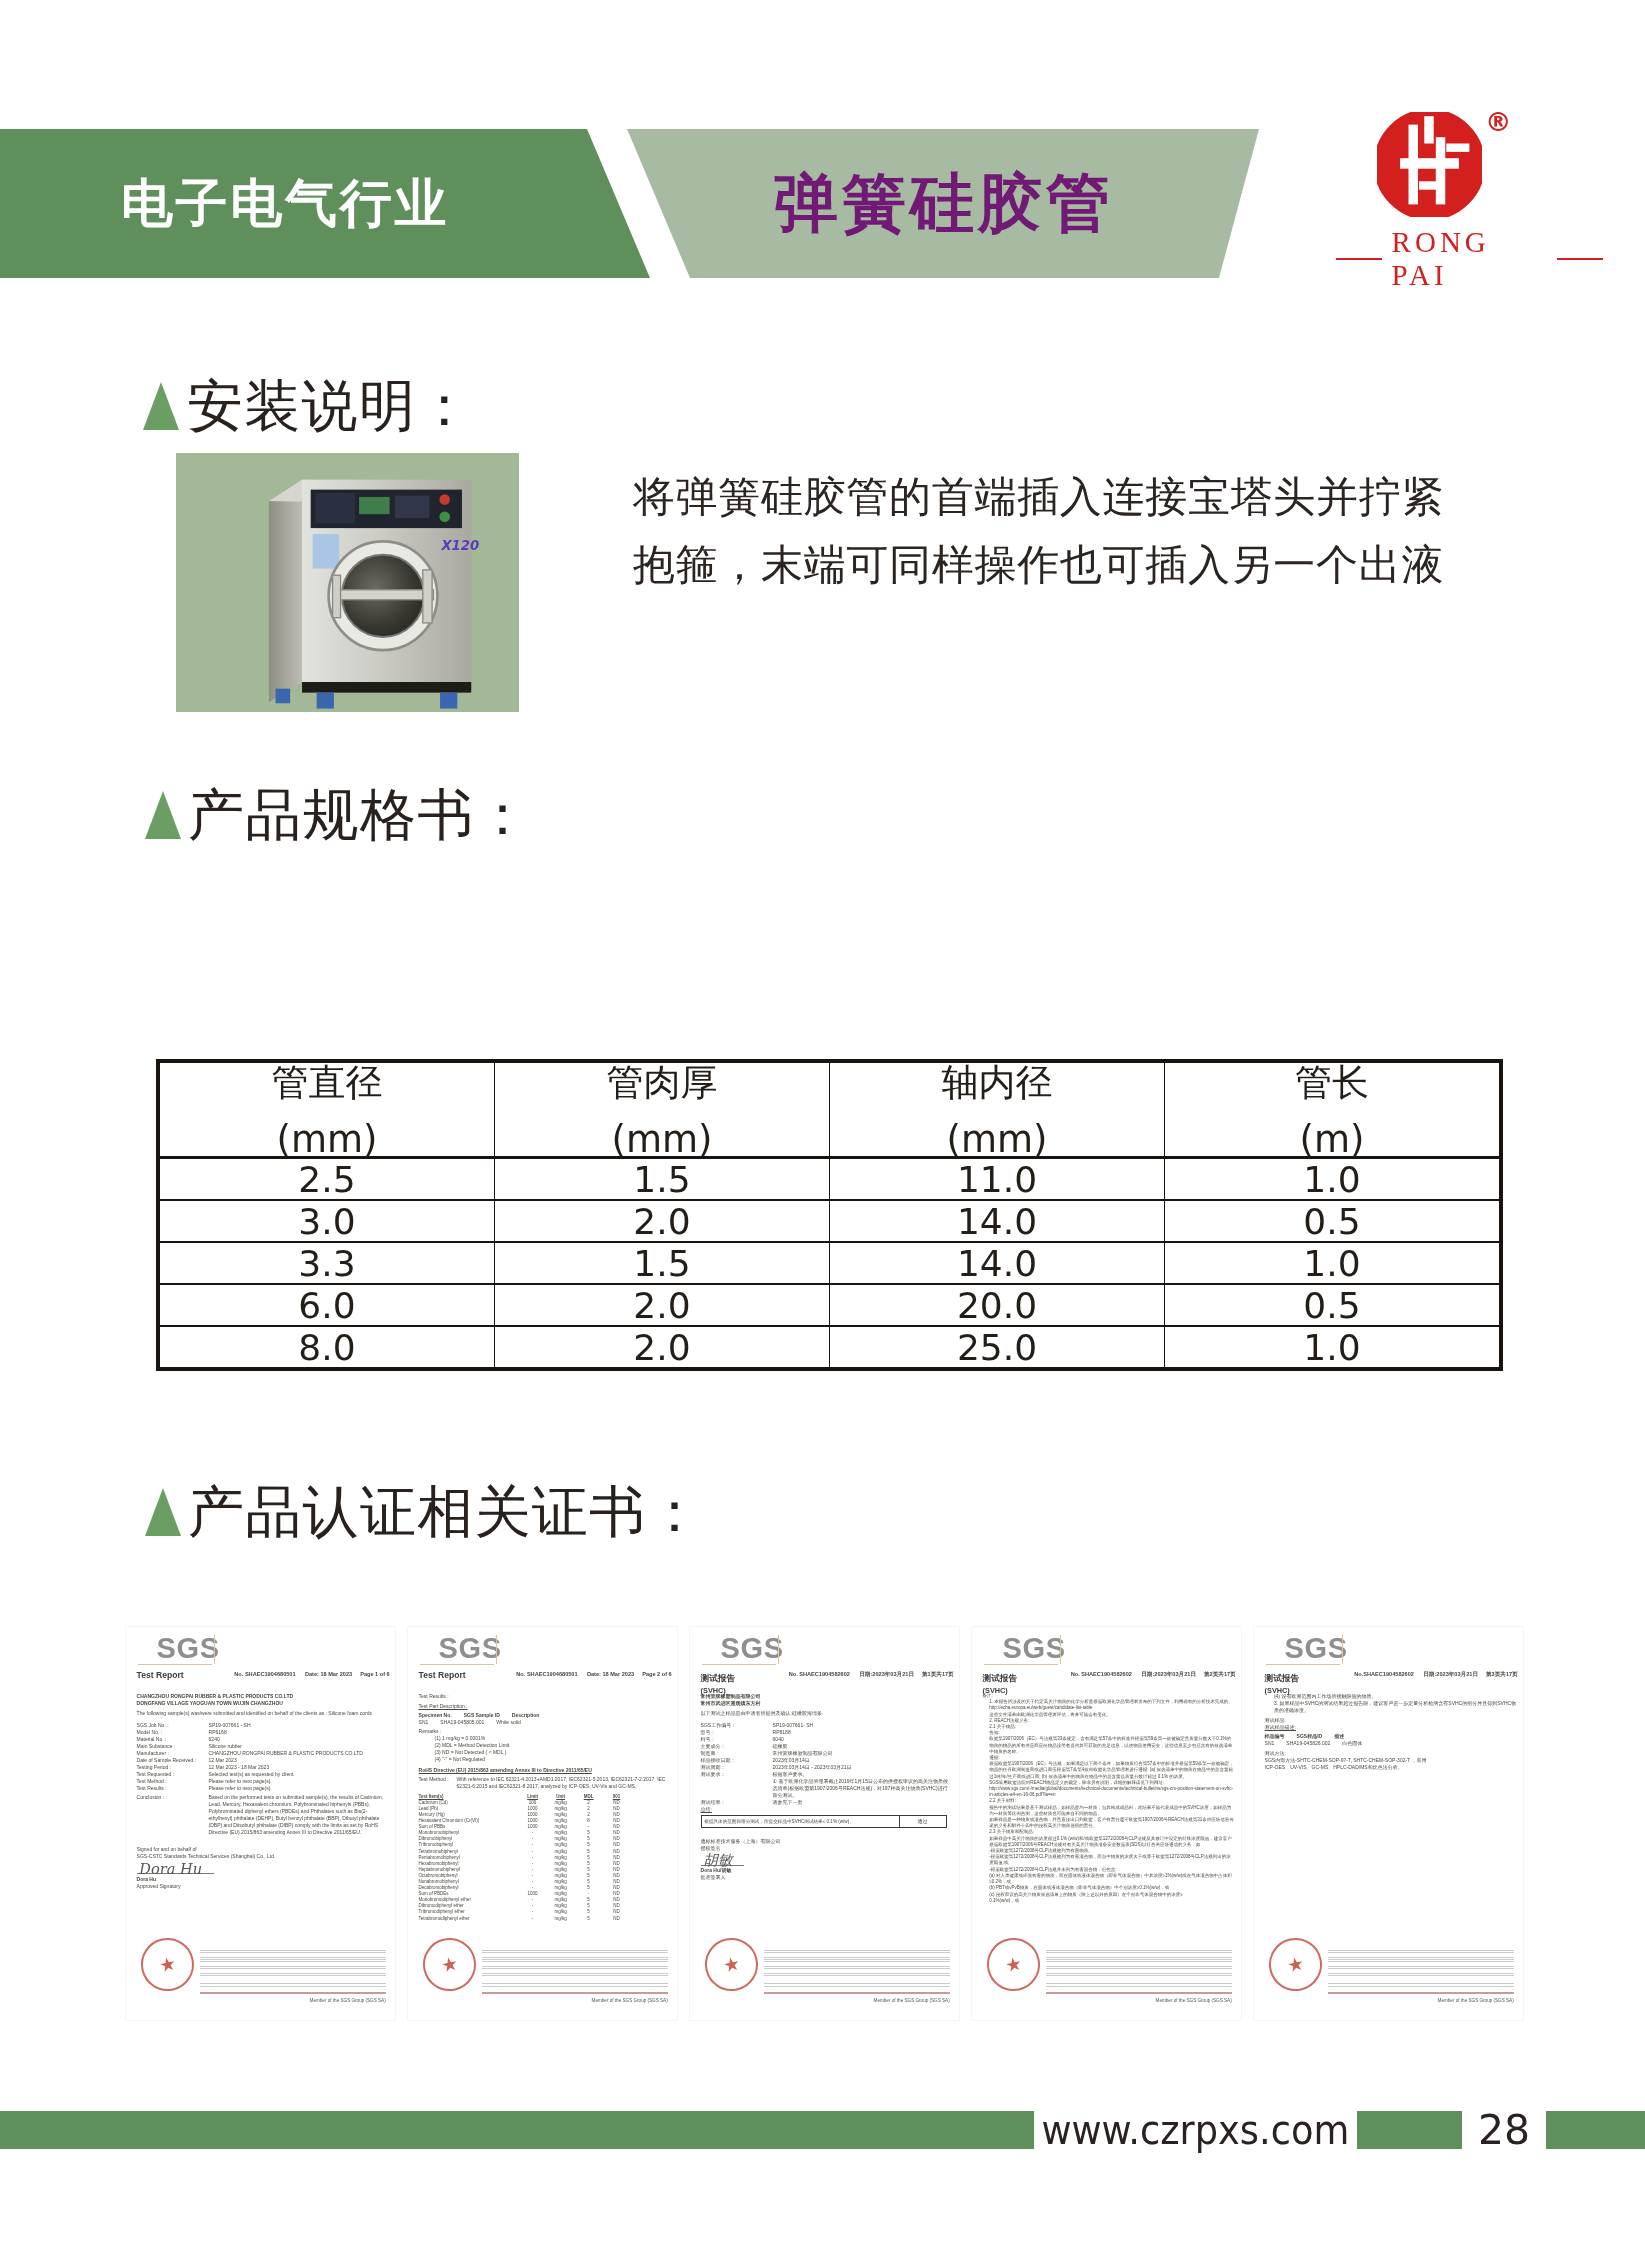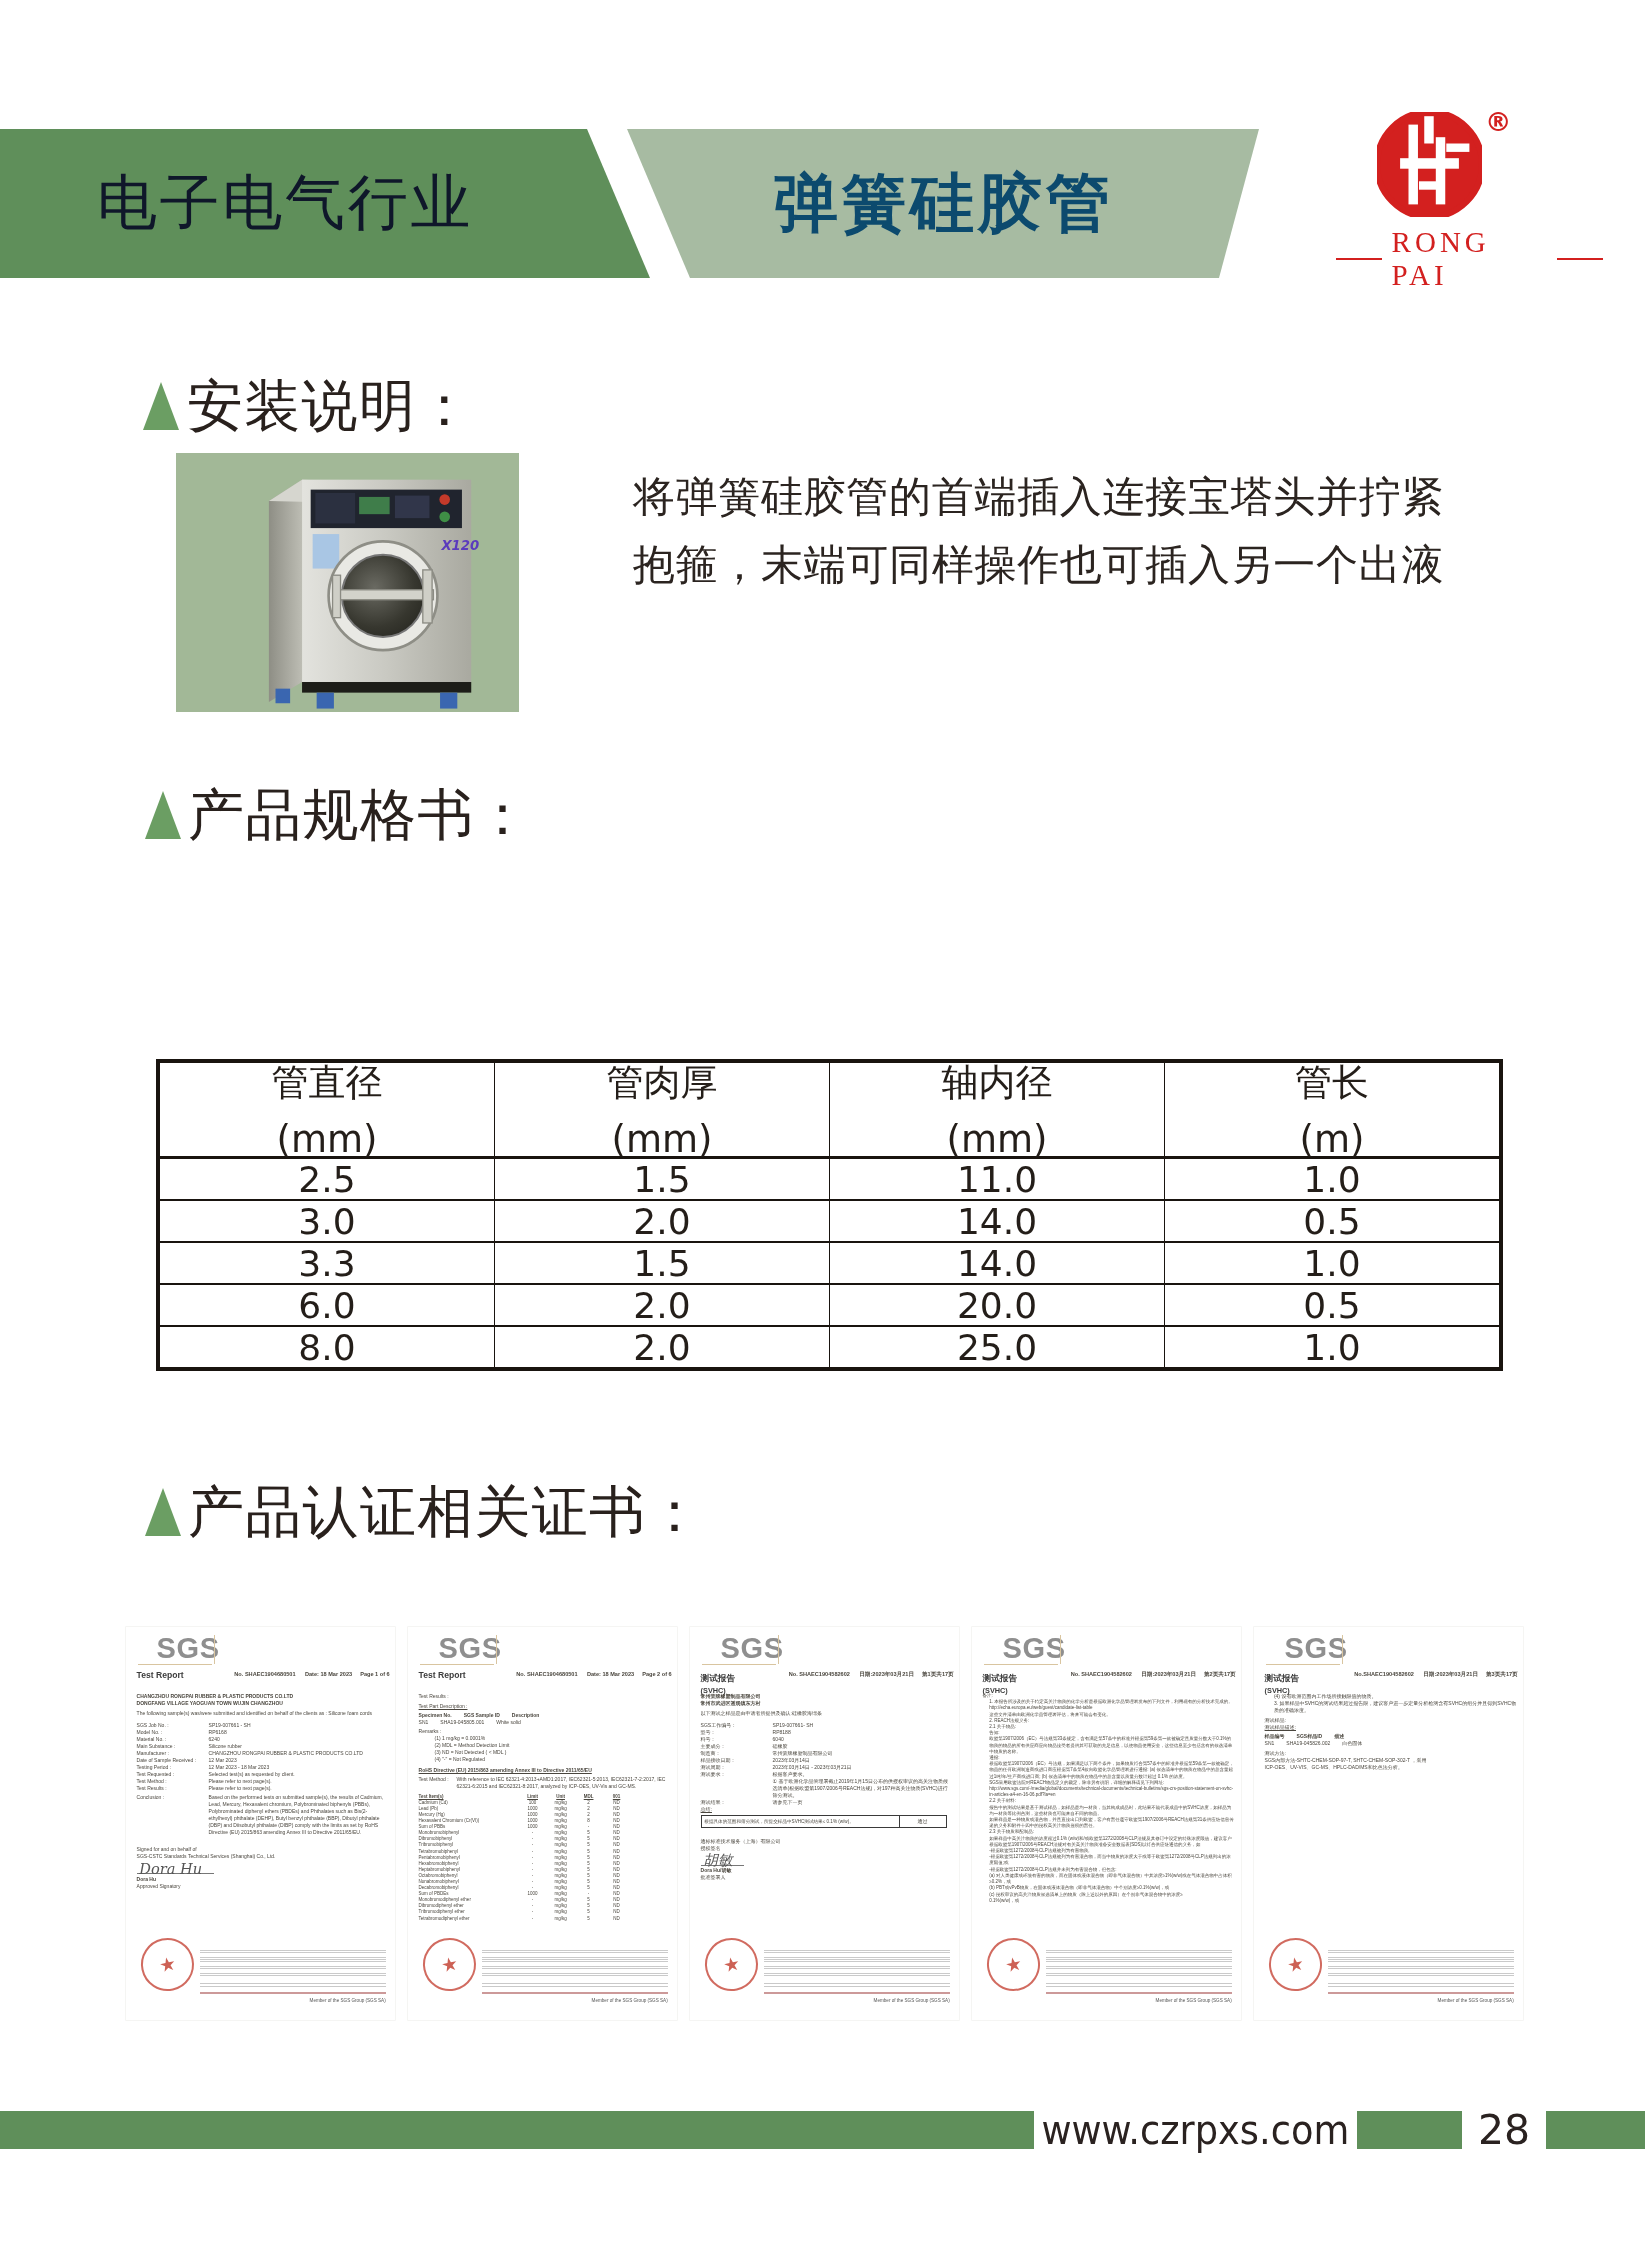--- a/index.html
+++ b/index.html
@@ -2,24 +2,24 @@
 <html style="font-size:10.6px"><head>
 <meta charset="utf-8">
 <style>
   html,body{margin:0;padding:0;background:#ffffff;}
   .page{position:relative;width:1646px;height:2250px;background:#ffffff;overflow:hidden;
         font-family:"DejaVu Sans","Liberation Sans",sans-serif;color:#29211d;}
 
   
   .banner-dark{position:absolute;left:0;top:129px;width:650px;height:149px;background:#5f8f5a;
     clip-path:polygon(0 0,587px 0,650px 149px,0 149px);display:flex;align-items:center;justify-content:center;}
-  .banner-dark span{font-size:60px;font-weight:normal;color:#0f172a;letter-spacing:2.7px;padding-right:80px;}
+  .banner-dark span{font-size:52px;font-weight:bold;color:#ffffff;letter-spacing:2.7px;padding-right:80px;}
   .banner-light{position:absolute;left:627px;top:129px;width:634px;height:149px;background:#a7bba2;
     clip-path:polygon(0 0,632px 0,592px 149px,63px 149px);display:flex;align-items:center;justify-content:center;}
-  .banner-light span{font-size:64px;font-weight:bold;color:#0c4a6e;letter-spacing:4px;}
+  .banner-light span{font-size:64px;font-weight:bold;color:#701a75;letter-spacing:4px;}
 
   
   .logo{position:absolute;left:1327px;top:93px;width:285px;height:173px;}
   .logo-mark{position:absolute;left:50px;top:18.6px;width:105px;height:105px;}
   .logo-reg{position:absolute;left:158px;top:13.3px;font-size:26.5px;color:#d3201f;font-weight:bold;}
   .logo-brand{position:absolute;left:0;top:133px;width:285px;display:flex;align-items:center;justify-content:center;
     color:#d3201f;font-family:"Liberation Serif","DejaVu Serif",serif;font-size:29px;letter-spacing:4px;}
   .logo-brand .dash{flex:0 0 46px;height:2.7px;background:#d3201f;margin:0 9.3px;}
 
   

